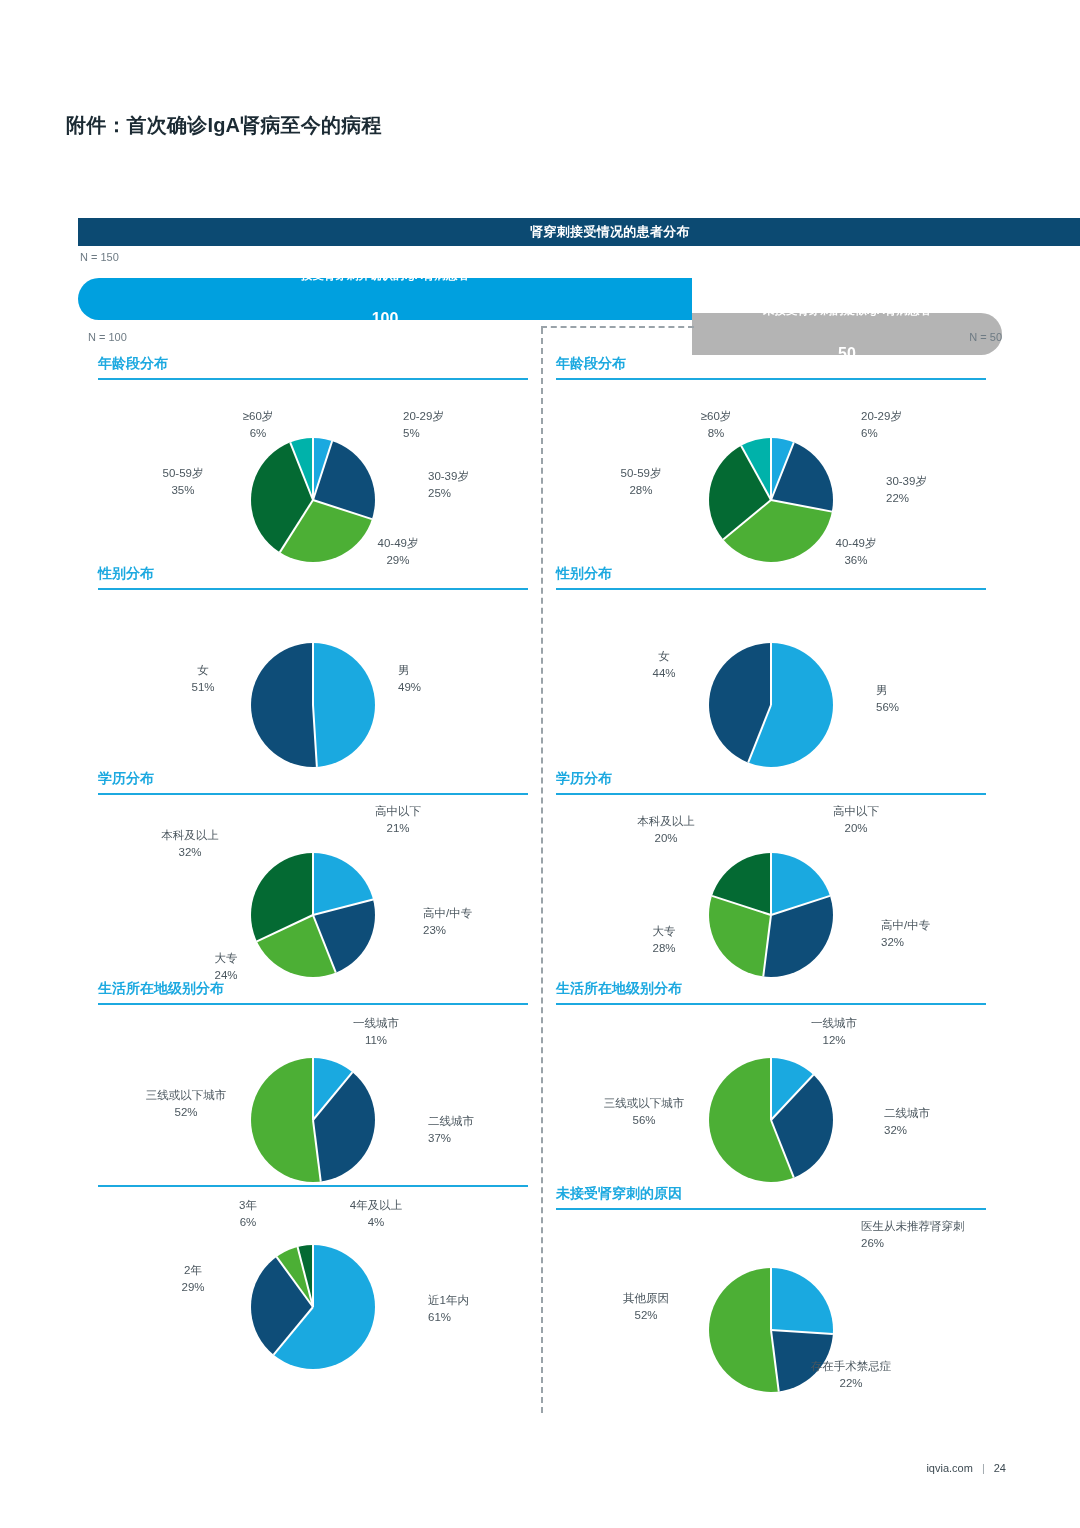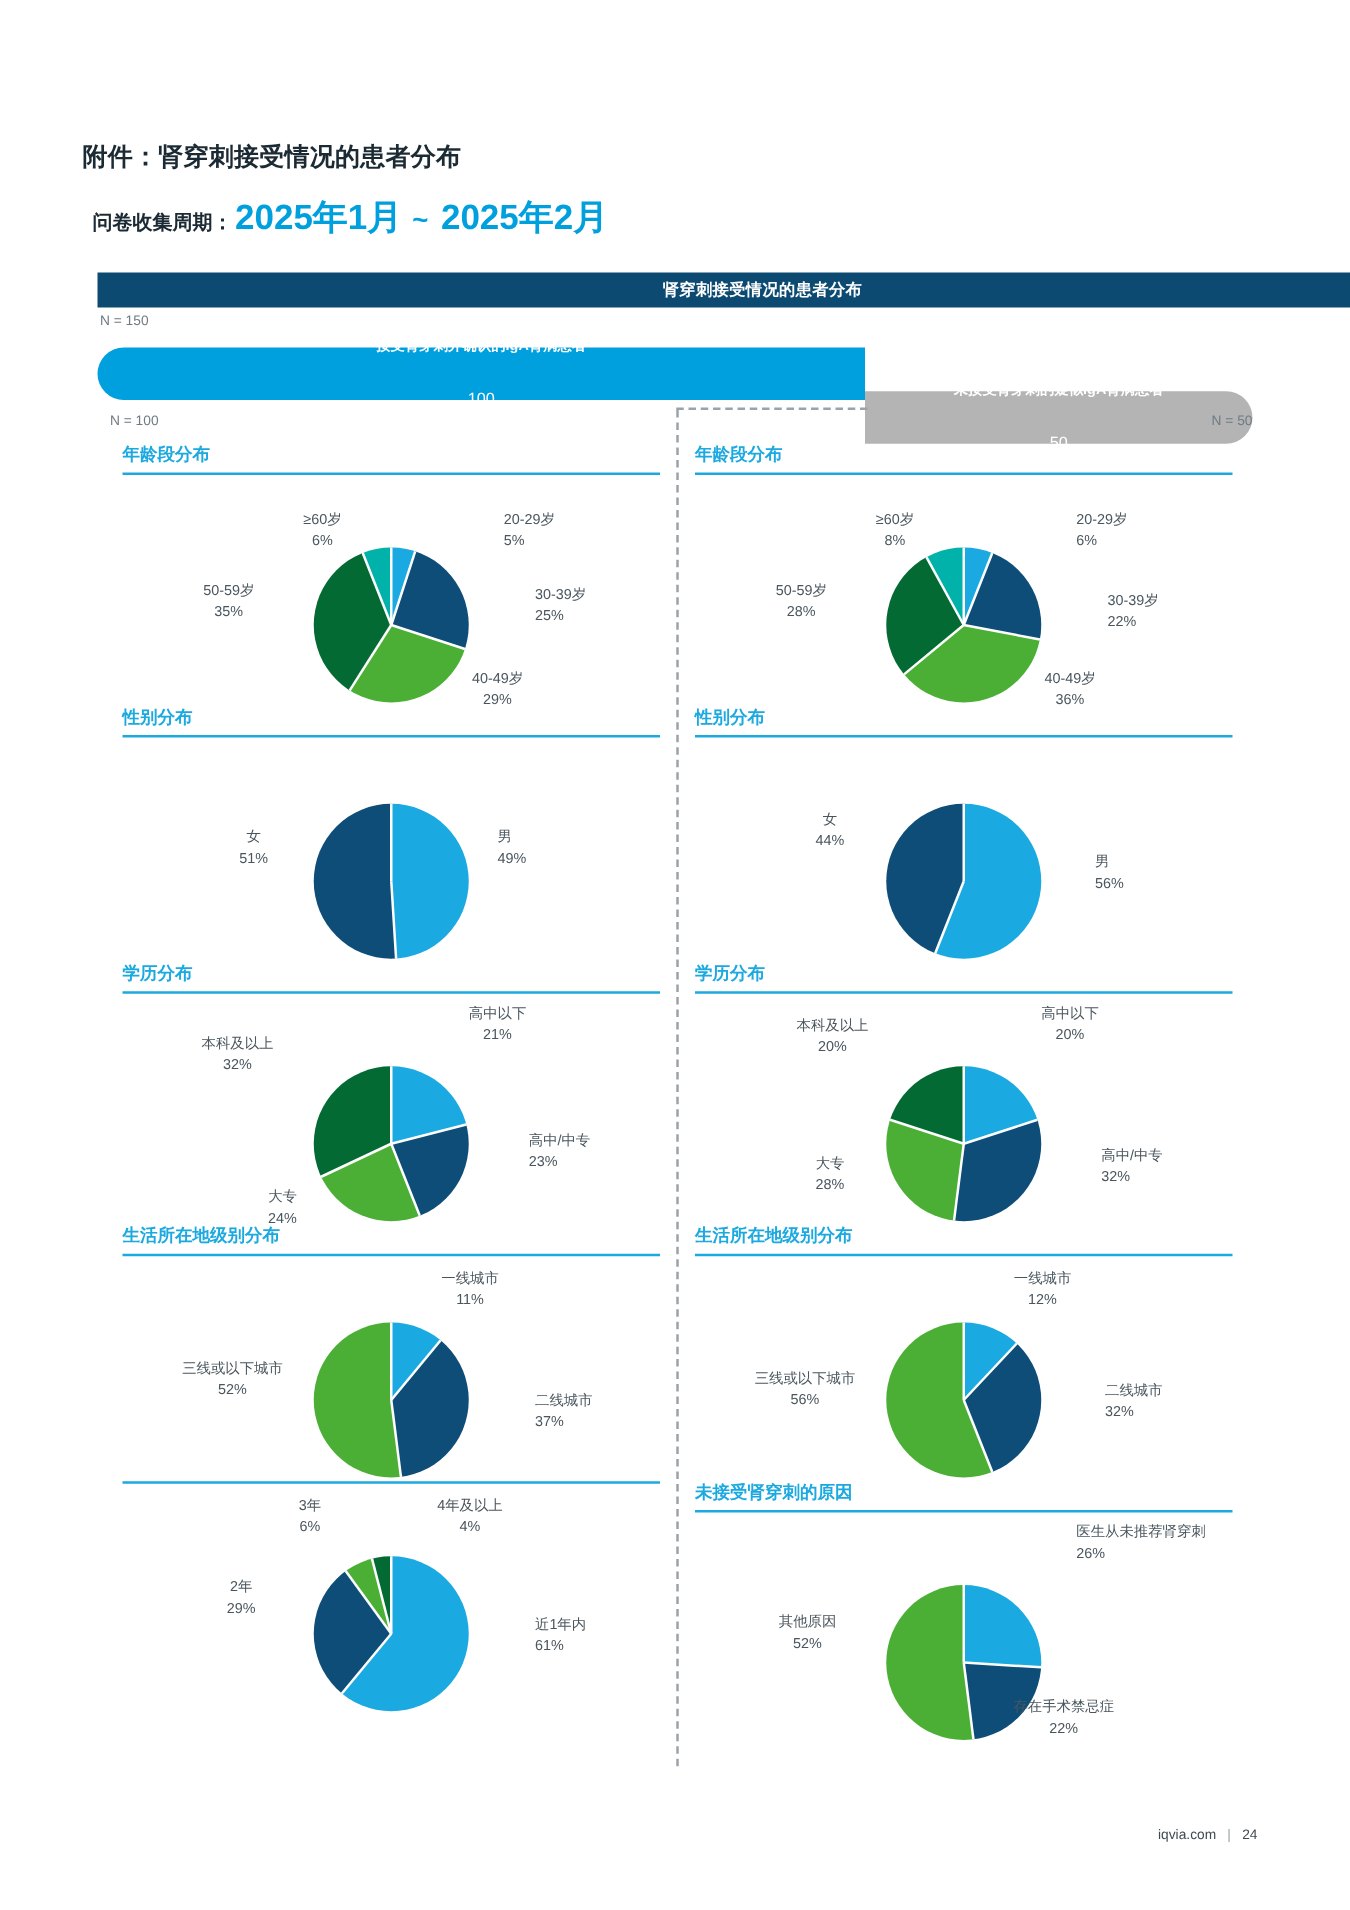--- a/index.html
+++ b/index.html
@@ -31,21 +31,21 @@
   .n-total{position:absolute;left:80px;top:251px;font-size:11px;color:#6e7b84;}
 
   
   .pill-row{position:absolute;left:78px;top:278px;width:924px;height:42px;display:flex;}
   .pill{
     height:42px;display:flex;flex-direction:column;align-items:center;justify-content:center;
     color:#ffffff;font-size:11.5px;font-weight:bold;line-height:1.35;gap:24px;
   }
   .pill-left{width:614px;background:#00a0df;border-radius:21px 0 0 21px;}
   .pill-right{width:310px;background:#b4b4b4;border-radius:0 21px 21px 0;margin-top:35px;}
-  .pill .cnt{font-weight:normal;font-size:13px;}
+  .pill .cnt{font-weight:bold;font-size:16px;}
 
   .n-left{position:absolute;left:88px;top:331px;font-size:11px;color:#6e7b84;}
   .n-right{position:absolute;right:78px;top:331px;font-size:11px;color:#6e7b84;}
 
   
   .divider-v{
     position:absolute;left:541px;top:328px;width:0;height:1085px;
     border-left:2px dashed #9aa3a9;
   }
   .divider-h{
@@ -82,28 +82,22 @@
     position:absolute;right:74px;top:1462px;
     font-size:11px;color:#3d4a52;display:flex;align-items:center;gap:9px;
   }
   .footer .bar{color:#9aa3a9;}
 </style>
 </head>
 <body>
 
 <div class="page">
 
-  <div class="slide-title">附件：肾穿刺接受情况的患者分布</div>
-
-  <div class="period-row">
-    <span class="period-label">问卷收集周期：</span>
-    <span class="period-value">2025年1月</span>
-    <span class="period-tilde">~</span>
-    <span class="period-value">2025年2月</span>
-  </div>
+  <div class="slide-title">附件：首次确诊IgA肾病至今的病程</div>
+
 
   <div class="header-bar">肾穿刺接受情况的患者分布</div>
   <div class="n-total">N = 150</div>
 
   <div class="pill-row">
     <div class="pill pill-left">
       <span>接受肾穿刺并确认的IgA肾病患者</span>
       <span class="cnt">100</span>
     </div>
     <div class="pill pill-right">

